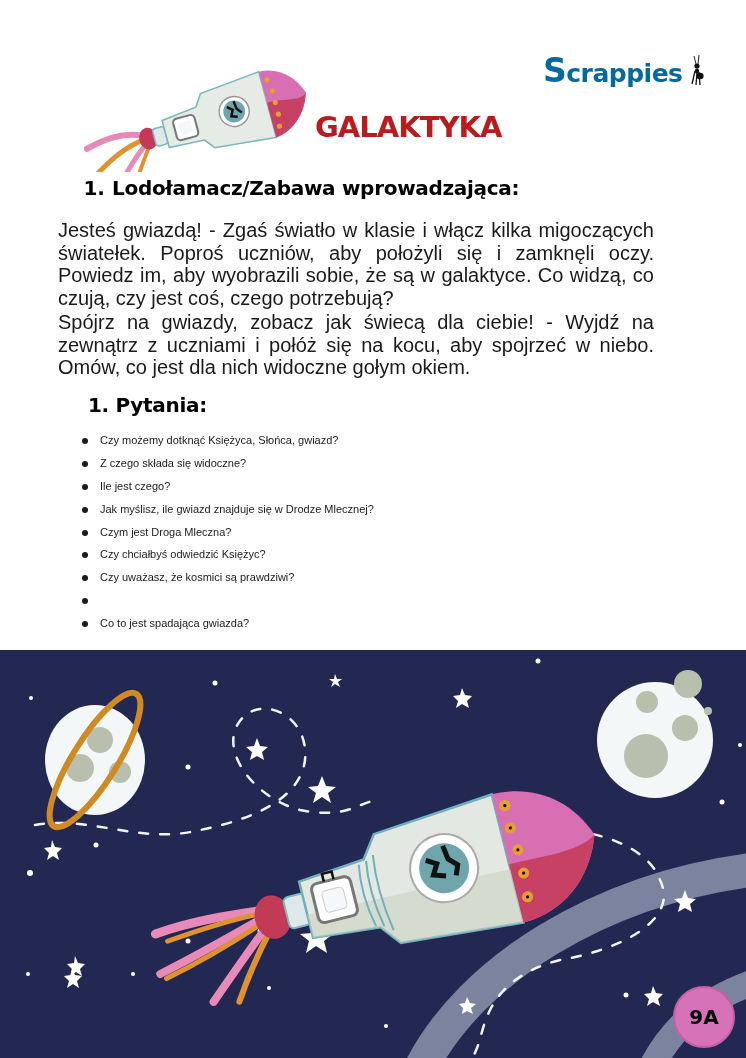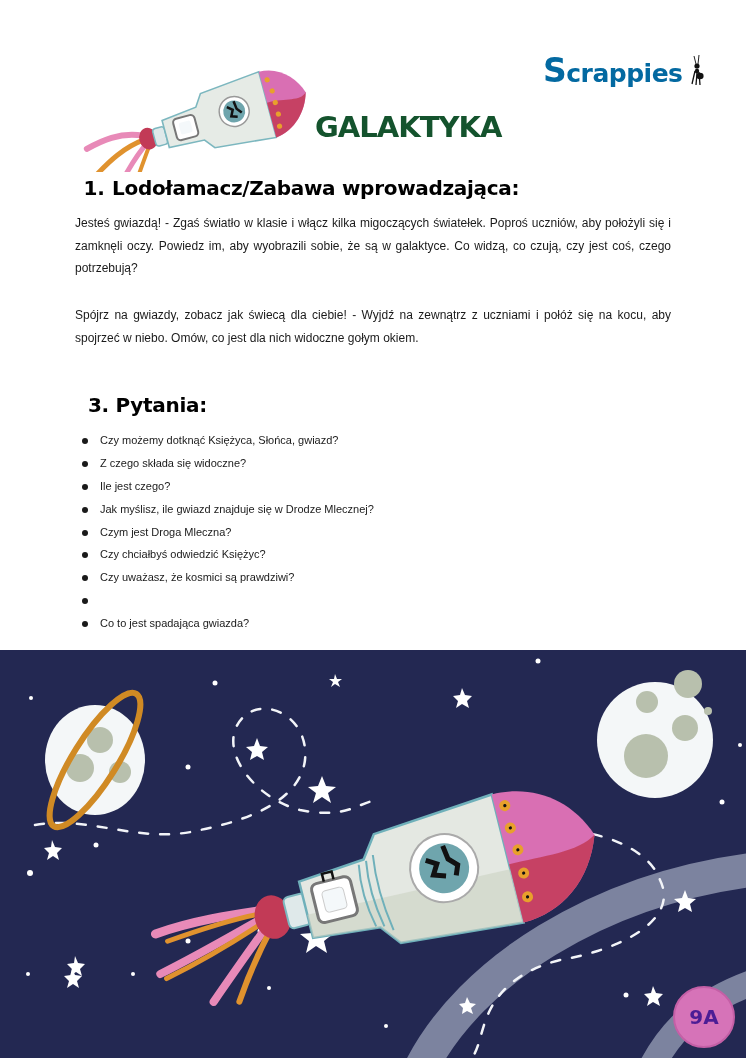--- a/index.html
+++ b/index.html
@@ -14,56 +14,56 @@
       line-height: 34px;
     }
     .logo-text .big { font-size: 33px; }
     .logo-ant { position: absolute; left: 145px; top: 0; width: 18px; height: 32px; }
 
     .top-rocket { position: absolute; left: 78px; top: 60px; width: 232px; height: 112px; }
 
     .page-title {
       position: absolute; left: 315px; top: 110px;
       font-family: "DejaVu Sans", sans-serif; font-weight: bold;
-      font-size: 29px; letter-spacing: -1px; color: #14532d;
+      font-size: 29px; letter-spacing: -1px; color: #b91c1c;
     }
 
     .section-heading {
       position: absolute; font-family: "DejaVu Sans", sans-serif; font-weight: bold;
       font-size: 20px; color: #000; letter-spacing: -0.3px; white-space: nowrap; text-align: center;
     }
     .sec1 { left: 76px; top: 176px; }
     .sec1 .num { display: inline-block; width: 36px; }
     .sec2 { left: 88px; top: 393px; }
 
     .para {
-      position: absolute; left: 75px; width: 596px;
-      font-family: "Liberation Sans", sans-serif; font-size: 12px;
-      line-height: 22.6px; text-align: justify; color: #1a1a1a;
+      position: absolute; left: 58px; width: 596px;
+      font-family: "Liberation Sans", sans-serif; font-size: 20px;
+      line-height: 22.6px; text-align: justify; color: #1a1a1a; margin-top: 7px;
     }
     .p1 { top: 212px; }
     .p2 { top: 304px; }
 
     .questions {
       position: absolute; left: 80px; top: 429px; list-style: none;
       font-family: "Liberation Sans", sans-serif; font-size: 11px; color: #1a1a1a;
     }
     .questions li { position: relative; height: 22.9px; line-height: 22.9px; padding-left: 20px; white-space: nowrap; }
     .questions li .bullet {
       position: absolute; left: 2px; top: 9px; width: 6px; height: 6px; border-radius: 50%; background: #1a1a1a;
     }
 
     .illustration { position: absolute; left: 0; top: 650px; width: 746px; height: 408px; background: #232852; overflow: hidden; }
     .illustration svg { position: absolute; left: 0; top: 0; }
 
     .page-badge {
       position: absolute; left: 673px; top: 986px; width: 62px; height: 62px; border-radius: 50%;
       background: #d673b8; border: 2px solid #c45fa6;
       display: flex; align-items: center; justify-content: center;
-      font-family: "DejaVu Sans", sans-serif; font-size: 20px; font-weight: bold; color: #4c1d95;
+      font-family: "DejaVu Sans", sans-serif; font-size: 20px; font-weight: bold; color: #000000;
     }
   </style>
 </head>
 <body>
 
 <div class="logo">
   <div class="logo-text"><span class="big">S</span><span>crappies</span></div>
   <svg class="logo-ant" viewBox="0 0 18 32">
     <line x1="6" y1="2" x2="8" y2="10" stroke="#222" stroke-width="1"></line>
     <line x1="11" y1="1" x2="10" y2="10" stroke="#222" stroke-width="1"></line>
@@ -105,21 +105,21 @@
     <circle cx="196" cy="88" r="2.6" fill="#e8a02c"></circle>
   </g>
 </svg>
 
 <h1 class="page-title">GALAKTYKA</h1>
 
 <h2 class="section-heading sec1"><span class="num">1.</span><span>Lodołamacz/Zabawa wprowadzająca:</span></h2>
 <p class="para p1">Jesteś gwiazdą! - Zgaś światło w klasie i włącz kilka migoczących światełek. Poproś uczniów, aby położyli się i zamknęli oczy. Powiedz im, aby wyobrazili sobie, że są w galaktyce. Co widzą, co czują, czy jest coś, czego potrzebują?</p>
 <p class="para p2">Spójrz na gwiazdy, zobacz jak świecą dla ciebie! - Wyjdź na zewnątrz z uczniami i połóż się na kocu, aby spojrzeć w niebo. Omów, co jest dla nich widoczne gołym okiem.</p>
 
-<h2 class="section-heading sec2">3. Pytania:</h2>
+<h2 class="section-heading sec2">1. Pytania:</h2>
 <ul class="questions">
   <li><span class="bullet"></span><span>Czy możemy dotknąć Księżyca, Słońca, gwiazd?</span></li>
   <li><span class="bullet"></span><span>Z czego składa się widoczne?</span></li>
   <li><span class="bullet"></span><span>Ile jest czego?</span></li>
   <li><span class="bullet"></span><span>Jak myślisz, ile gwiazd znajduje się w Drodze Mlecznej?</span></li>
   <li><span class="bullet"></span><span>Czym jest Droga Mleczna?</span></li>
   <li><span class="bullet"></span><span>Czy chciałbyś odwiedzić Księżyc?</span></li>
   <li><span class="bullet"></span><span>Czy uważasz, że kosmici są prawdziwi?</span></li>
   <li><span class="bullet"></span></li>
   <li><span class="bullet"></span><span>Co to jest spadająca gwiazda?</span></li>

